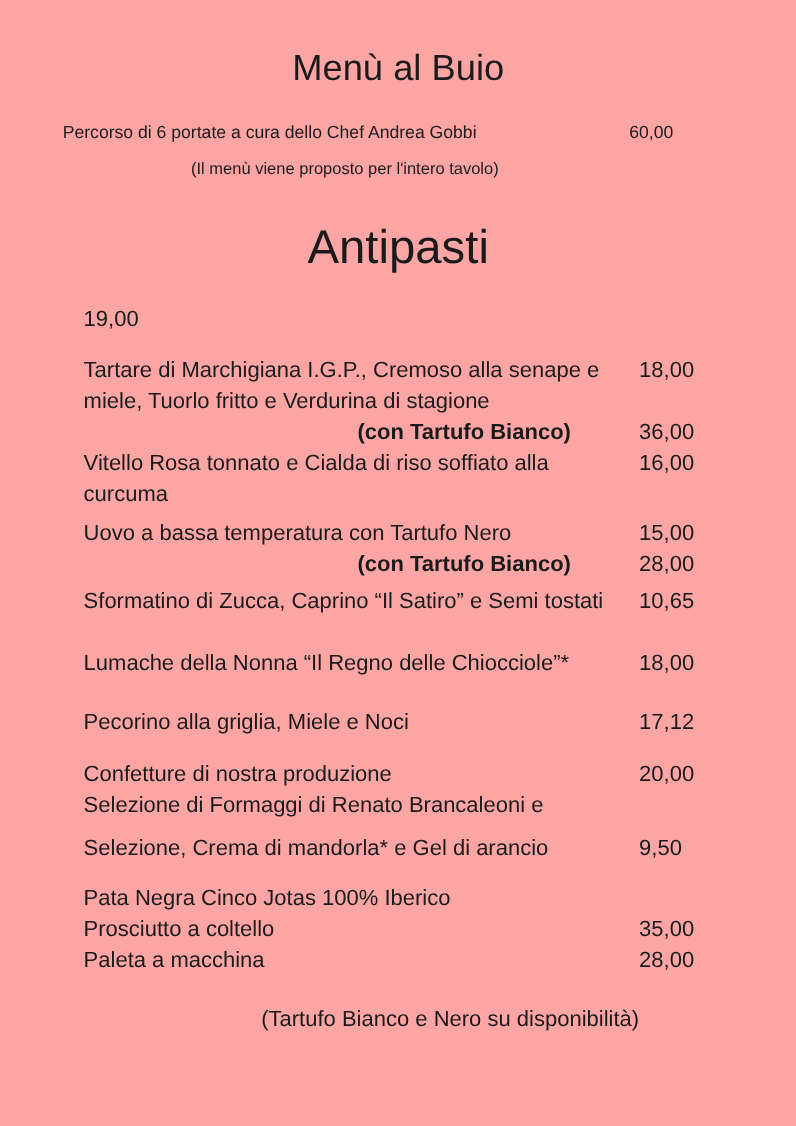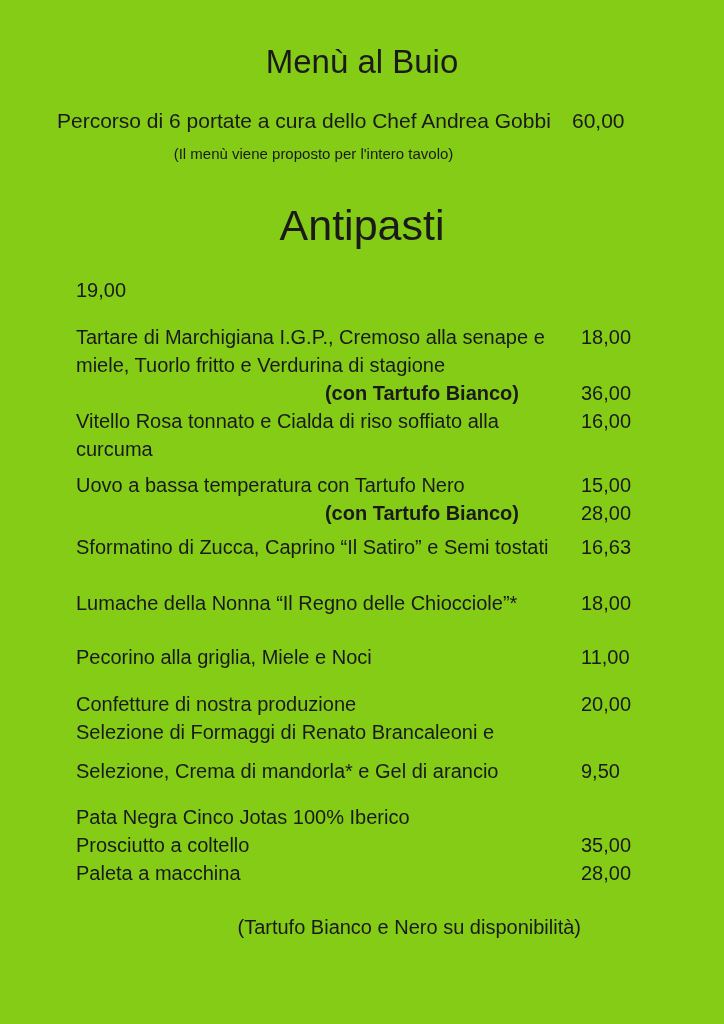--- a/index.html
+++ b/index.html
@@ -1,40 +1,40 @@
 <!DOCTYPE html>
 <html><head>
 <meta charset="utf-8">
 <style>
   html, body { margin: 0; padding: 0; background: #e8e8e8; }
   .page {
     width: 724px; height: 1024px;
     margin: 0 auto;
-    background: #84cc16;
+    background: #fca5a5;
     color: #1a1a1a;
     font-family: "Liberation Sans", sans-serif;
     box-sizing: border-box;
     overflow: hidden;
   }
   .title {
     font-size: 33px; font-weight: 400;
     text-align: center;
     margin: 0; padding-top: 42px;
     line-height: 1.2;
   }
   .section-heading {
     font-size: 43px; font-weight: 400;
     text-align: center;
     margin: 36px 0 0 0;
     line-height: 1.2;
   }
   .tasting-row {
     display: flex;
     margin: 25px 76px 0 57px;
-    font-size: 21px; line-height: 28px;
+    font-size: 16px; line-height: 28px;
   }
   .tasting-name { width: 515px; white-space: nowrap; }
   .price { flex: 1; white-space: nowrap; }
   .tasting-note {
     margin: 9px 0 0 57px;
     width: 513px;
     text-align: center;
     font-size: 15px; line-height: 20px;
   }
   .items { margin: 25px 76px 0 76px; }
@@ -123,39 +123,39 @@
         <div class="variant-label">(con Tartufo Bianco)</div>
         <div class="price">28,00</div>
       </div>
     </div>
 
     <div class="item mb28">
       <div class="item-row">
         <div class="item-name">
           <div class="line">Sformatino di Zucca, Caprino “Il Satiro” e Semi tostati</div>
         </div>
-        <div class="price">16,63</div>
+        <div class="price">10,65</div>
       </div>
     </div>
 
     <div class="item mb26">
       <div class="item-row">
         <div class="item-name">
           <div class="line">Lumache della Nonna “Il Regno delle Chiocciole”*</div>
         </div>
         <div class="price">18,00</div>
       </div>
     </div>
 
     <div class="item mb19">
       <div class="item-row">
         <div class="item-name">
           <div class="line">Pecorino alla griglia, Miele e Noci</div>
         </div>
-        <div class="price">11,00</div>
+        <div class="price">17,12</div>
       </div>
     </div>
 
     <div class="item mb11">
       <div class="item-row">
         <div class="item-name">
           <div class="line">Confetture di nostra produzione</div>
           <div class="line">Selezione di Formaggi di Renato Brancaleoni e</div>
         </div>
         <div class="price">20,00</div>

